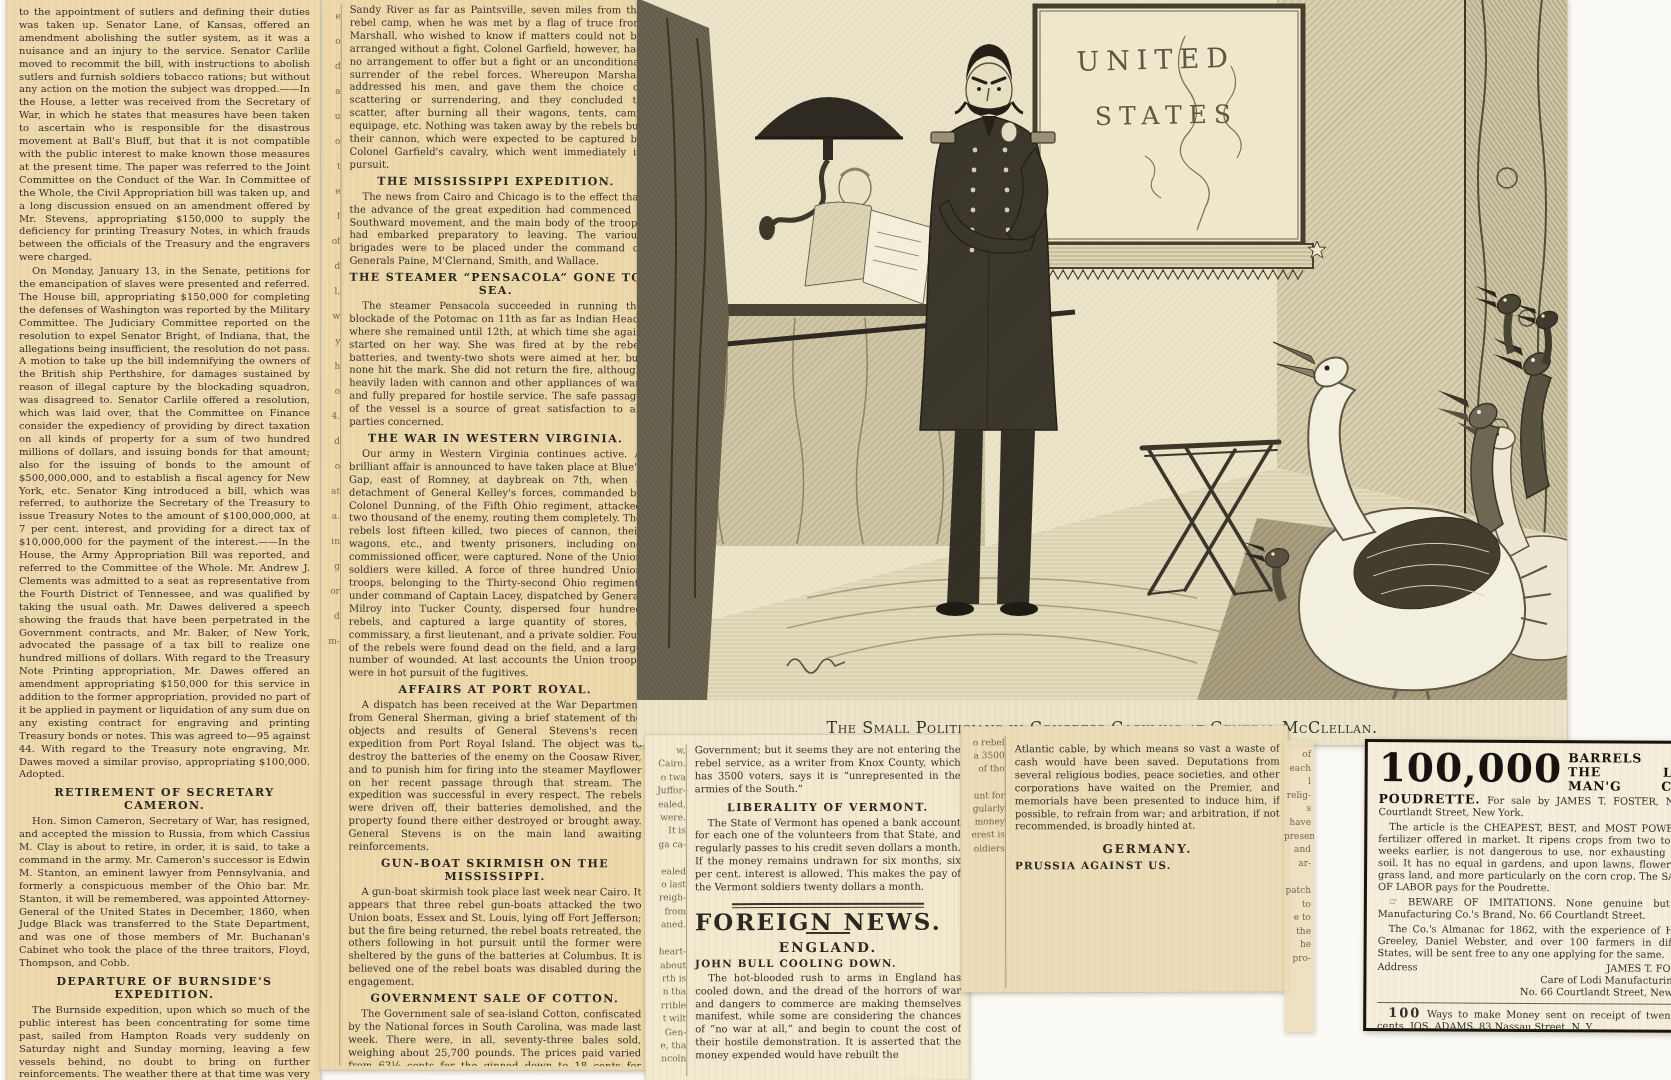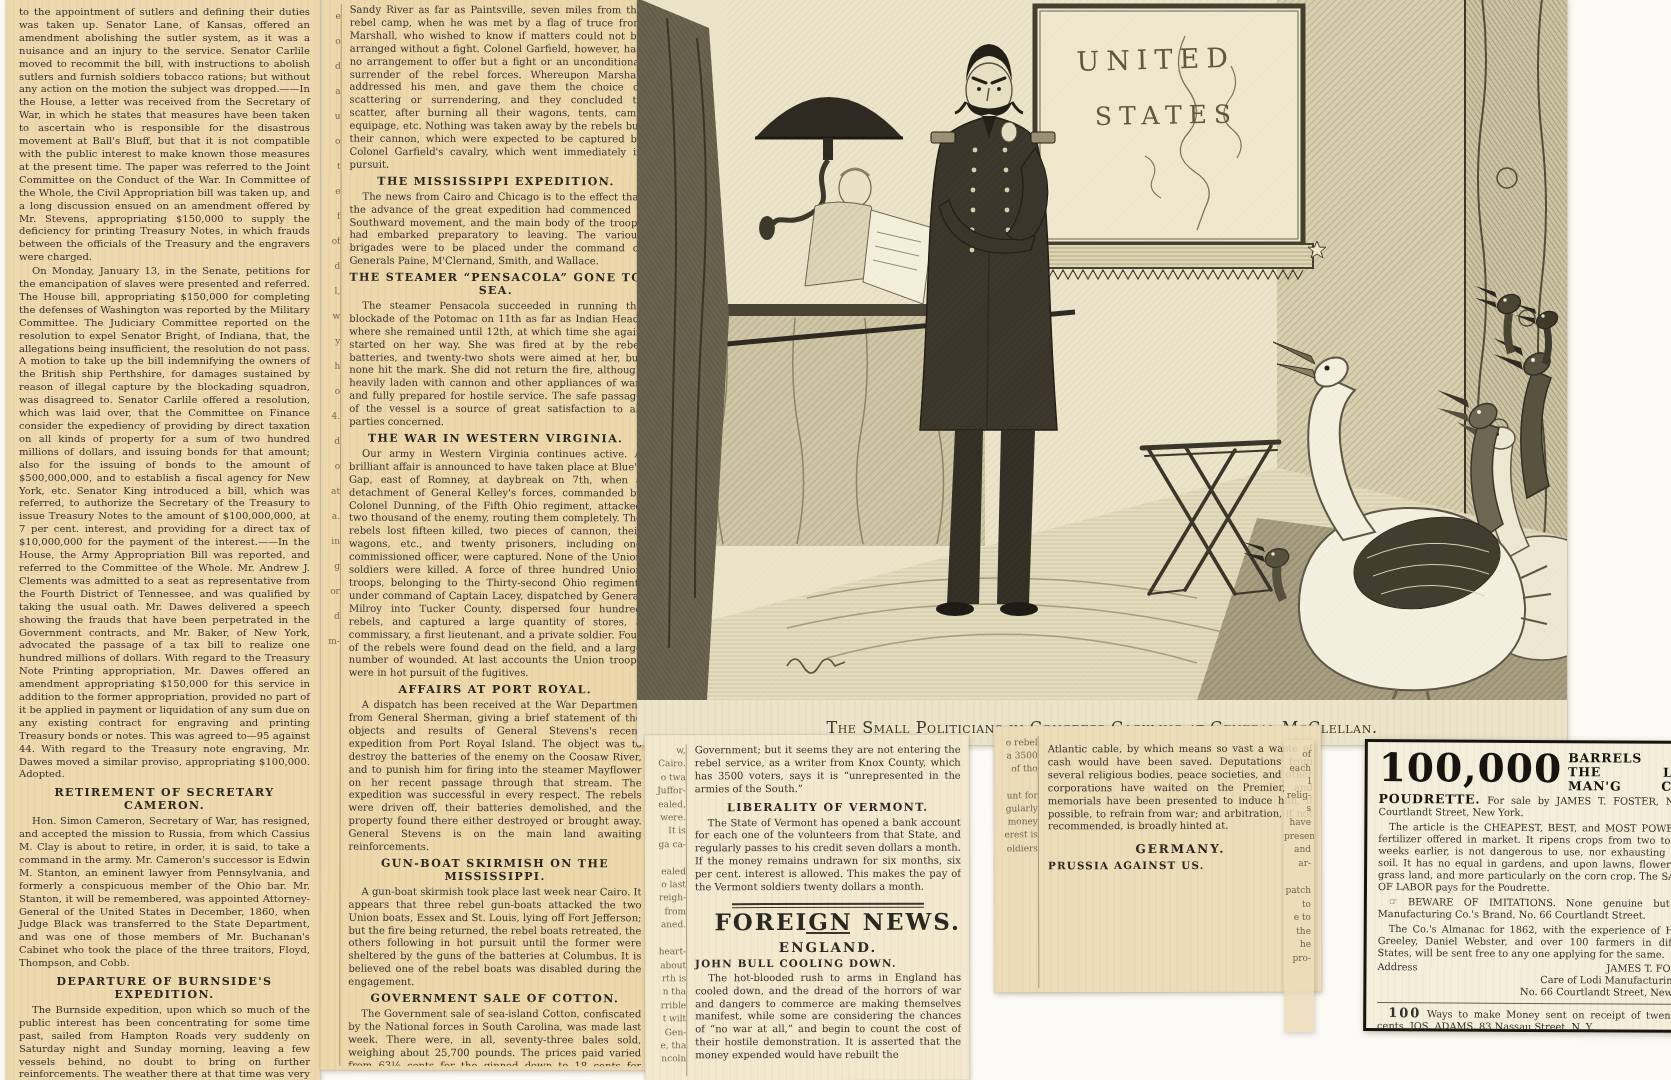--- a/index.html
+++ b/index.html
@@ -44,27 +44,27 @@
   #illo .caption{
     position:absolute;left:0;right:0;bottom:8px;text-align:center;
     font-variant:small-caps;font-size:16px;letter-spacing:.6px;color:#3a352c;
   }
 
   
   #clip3{left:645px;top:735px;width:324px;height:345px;background-color:#f2e9cf;padding:9px 8px 4px 4px;transform:rotate(-.1deg);}
   #clip3 .edge{width:37px;font-size:9px;line-height:13.4px;}
   #clip3 .coltext{padding-left:8px;}
   .rule-double{border-top:2px solid #3a352c;border-bottom:1px solid #3a352c;height:2px;width:72%;margin:9px auto 2px;}
-  .fn-title{font-size:23px;font-weight:bold;text-align:right;letter-spacing:2px;margin:8px 0 3px;color:#2b2721;}
+  .fn-title{font-size:23px;font-weight:bold;text-align:left;letter-spacing:2px;margin:8px 0 3px;color:#2b2721;}
   .rule-short{width:44px;border-top:2px solid #3a352c;margin:0 auto 7px;}
   .h-country{font-size:13.5px;font-weight:bold;text-align:center;letter-spacing:2px;margin:4px 0 3px;color:#2b2721;}
   .h-sub{font-size:10.3px;font-weight:bold;letter-spacing:1.2px;margin:2px 0 2px;color:#2b2721;}
 
   
-  #clip4{left:994px;top:726px;width:327px;height:266px;background-color:#ecdcb8;padding:10px 8px 4px 4px;transform:rotate(-.15deg);}
+  #clip4{left:961px;top:726px;width:327px;height:266px;background-color:#ecdcb8;padding:10px 8px 4px 4px;transform:rotate(-.15deg);}
   #clip4 .edge{width:40px;font-size:9px;line-height:13.2px;}
   #clip4 .coltext{padding-left:9px;margin-top:7px;}
   #clip4 .h-country{font-size:12px;margin:10px 0 3px;}
 
   
   #adwrap{left:1284px;top:740px;width:386px;height:292px;display:flex;background:none;box-shadow:none;background-image:none;gap:44px;}
   #ad-strip{
     flex:none;width:27px;background-color:#ecdcb8;font-size:9px;line-height:13.6px;
     padding:8px 3px 0 0;box-shadow:1px 2px 5px rgba(90,70,40,.30);
   }

